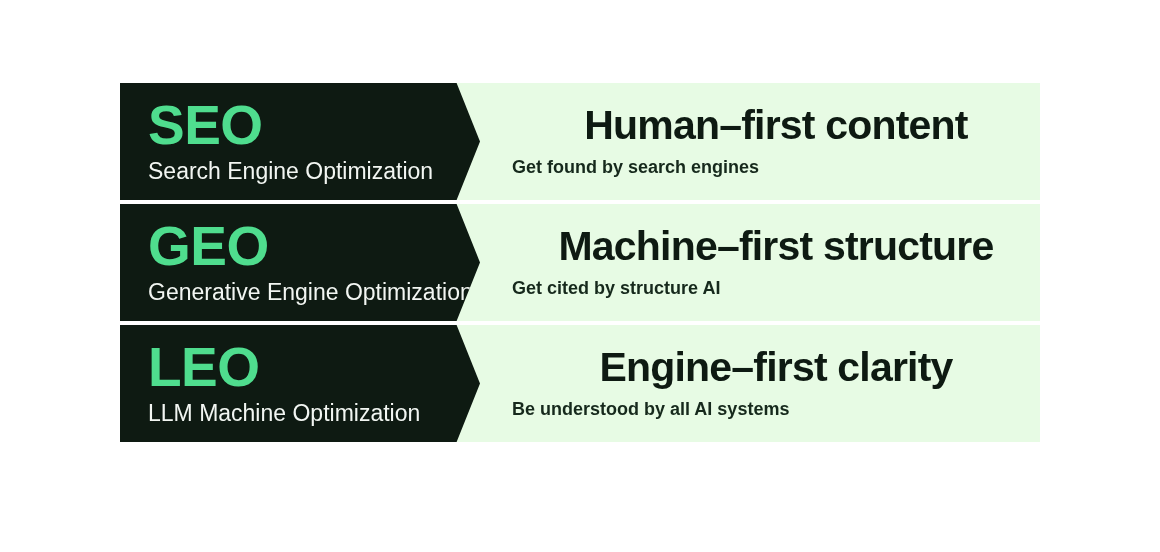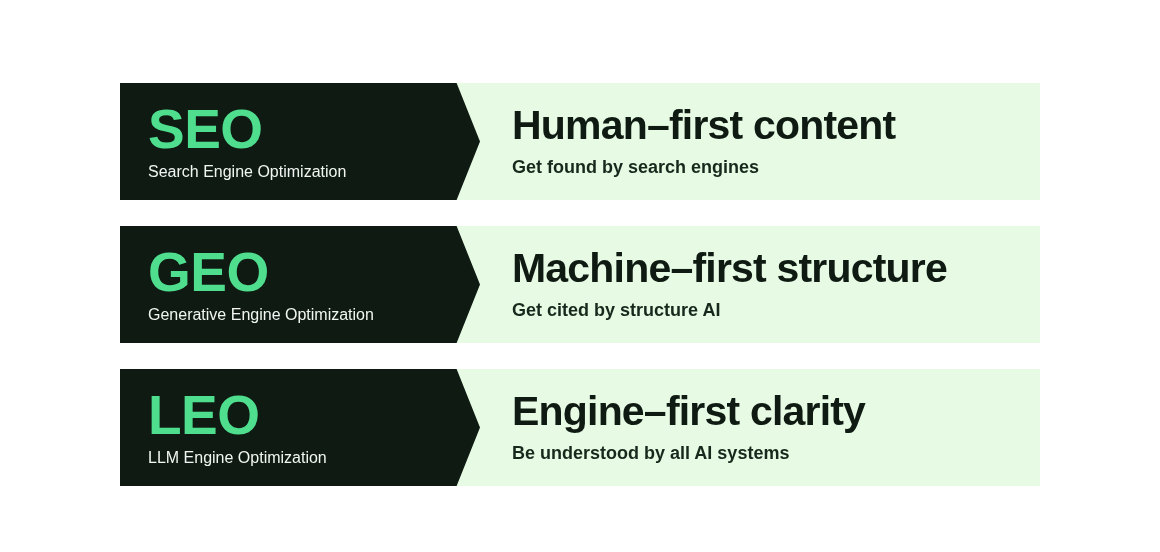--- a/index.html
+++ b/index.html
@@ -17,21 +17,21 @@
   #infographic {
     position: absolute;
     left: 120px;
     top: 83px;
     width: 920px;
   }
 
   .row {
     position: relative;
     height: 117px;
-    margin-bottom: 26px;
+    margin-bottom: 4px;
     background: #E7FBE4;   
   }
   .row:last-child { margin-bottom: 8px; }
 
   
   .arrow-panel {
     position: absolute;
     left: 0;
     top: 0;
     width: 360px;
@@ -50,21 +50,21 @@
     color: #4FDD8E;
     font-size: 55px;
     font-weight: bold;
     line-height: 1.0;
     letter-spacing: -0.5px;
     margin: 0 0 6px 0;
   }
 
   .acronym-sub {
     color: #F2F6F2;
-    font-size: 16px;
+    font-size: 23px;
     font-weight: normal;
     line-height: 1.1;
     margin: 0;
   }
 
   
   .detail {
     position: absolute;
     left: 392px;
     top: 0;
@@ -76,20 +76,21 @@
     justify-content: center;
   }
 
   .detail-title {
     color: #0E1A12;
     font-size: 41px;
     font-weight: bold;
     line-height: 1.0;
     letter-spacing: -0.8px;
     margin: 0 0 12px 0;
+    text-align: center;
   }
 
   .detail-sub {
     color: #16291C;
     font-size: 18px;
     font-weight: bold;
     line-height: 1.1;
     margin: 0;
   }
 </style>
@@ -116,21 +117,21 @@
     </div>
     <div class="detail">
       <div class="detail-title">Machine–first structure</div>
       <div class="detail-sub">Get cited by structure AI</div>
     </div>
   </div>
 
   <div class="row">
     <div class="arrow-panel">
       <div class="acronym">LEO</div>
-      <div class="acronym-sub">LLM Engine Optimization</div>
+      <div class="acronym-sub">LLM Machine Optimization</div>
     </div>
     <div class="detail">
       <div class="detail-title">Engine–first clarity</div>
       <div class="detail-sub">Be understood by all AI systems</div>
     </div>
   </div>
 
 </div>
 
 </body></html>

